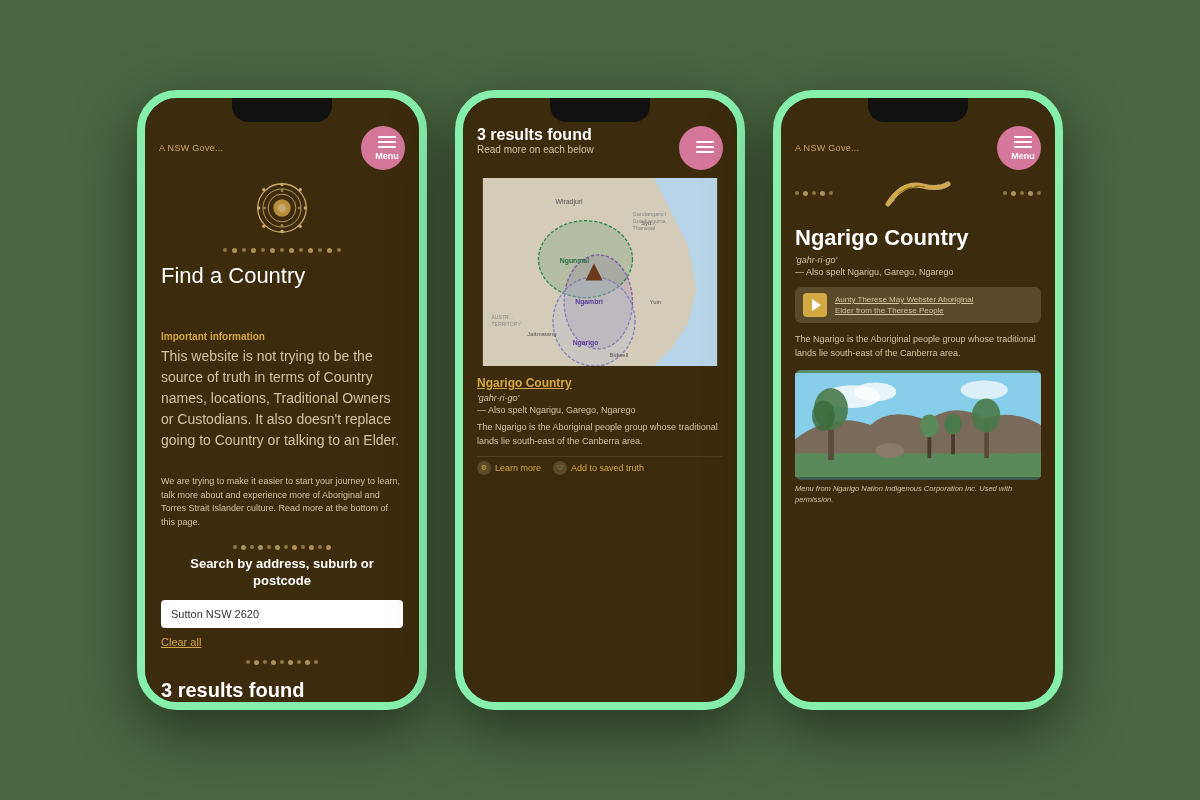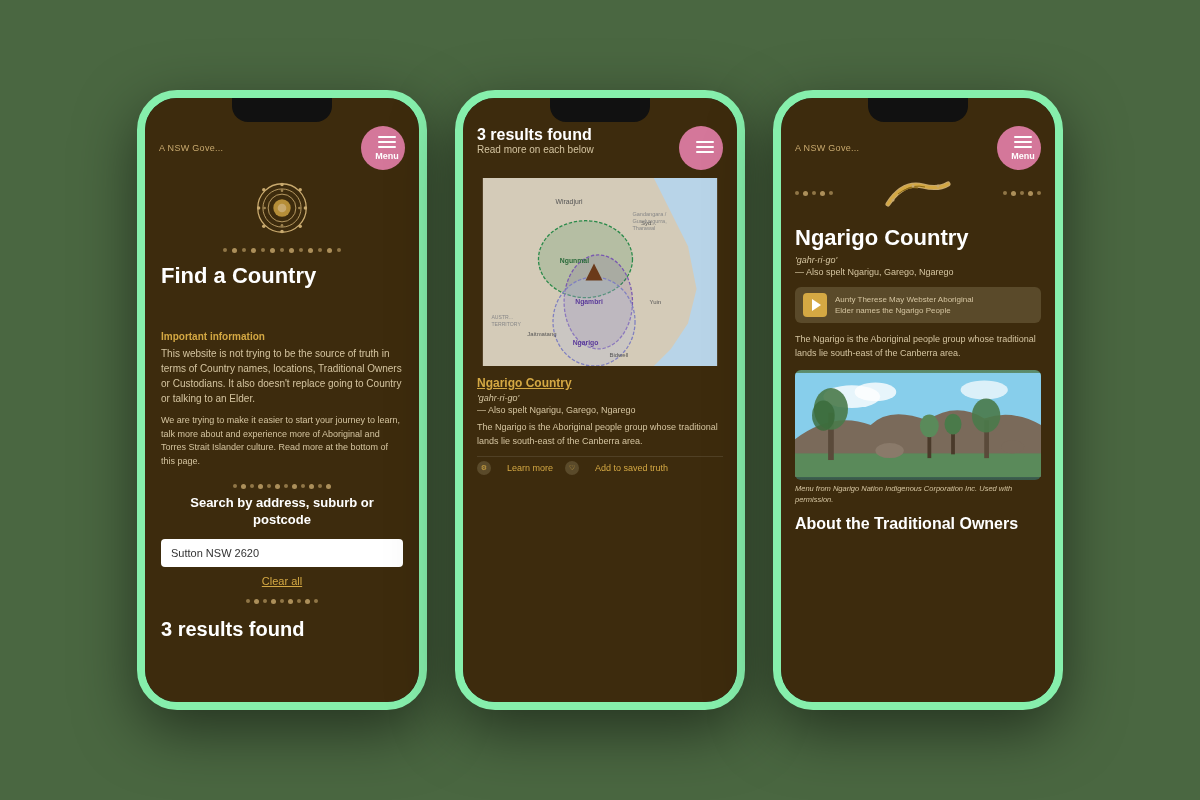--- a/index.html
+++ b/index.html
@@ -135,37 +135,37 @@
       opacity: 0.8;
     }
 
     .phone1-content {
       padding: 6px 16px 0 16px;
     }
 
     .find-country-title {
       color: white;
       font-size: 22px;
-      font-weight: 700;
+      font-weight: 400;
       margin-bottom: 10px;
     }
 
     .important-info-title {
       color: #d4a843;
       font-size: 10px;
       font-weight: 700;
       margin-bottom: 4px;
       margin-top: 42px;
     }
 
     .important-info-text {
       color: #d4c4a0;
-      font-size: 10px;
+      font-size: 14px;
       line-height: 1.5;
-      margin-bottom: 8px;
+      margin-bottom: 24px;
     }
 
     .journey-text {
       color: #d4c4a0;
       font-size: 9px;
       line-height: 1.5;
       margin-bottom: 10px;
     }
 
     .dots-divider {
@@ -190,21 +190,21 @@
       padding: 8px 10px;
       color: #333;
       font-size: 11px;
       width: 100%;
       margin-bottom: 8px;
     }
 
     .clear-all-link {
       color: #d4a843;
       font-size: 11px;
-      text-align: center;
+      text-align: left;
       display: block;
       text-decoration: underline;
       cursor: pointer;
       margin-bottom: 6px;
     }
 
     .results-found-text {
       color: white;
       font-size: 20px;
       font-weight: 800;
@@ -284,21 +284,21 @@
       display: flex;
       gap: 12px;
       align-items: center;
       padding-top: 4px;
       border-top: 1px solid rgba(255,255,255,0.1);
     }
 
     .action-btn {
       display: flex;
       align-items: center;
-      gap: 16px;
+      gap: 4px;
       color: #d4a843;
       font-size: 9px;
       cursor: pointer;
     }
 
     .action-icon {
       width: 14px;
       height: 14px;
       border-radius: 50%;
       background: #5a4a2a;
@@ -379,20 +379,21 @@
       border-top: 6px solid transparent;
       border-bottom: 6px solid transparent;
       border-left: 9px solid white;
       margin-left: 2px;
     }
 
     .video-text {
       color: #d4c4a0;
       font-size: 8px;
       line-height: 1.4;
+      text-decoration: underline;
     }
 
     .ngarigo-desc {
       color: #d4c4a0;
       font-size: 9px;
       line-height: 1.5;
       margin-bottom: 10px;
     }
 
     .country-image {
@@ -649,21 +650,21 @@
       <h1 class="ngarigo-title">Ngarigo Country</h1>
       <p class="ngarigo-pronunciation">'gahr-ri-go'</p>
       <p class="ngarigo-also-spelt">— Also spelt Ngarigu, Garego, Ngarego</p>
 
       <div class="video-player">
         <div class="play-btn">
           <div class="play-triangle"></div>
         </div>
         <div class="video-text">
           <span>Aunty Therese May Webster Aboriginal</span><br>
-          <span>Elder names the Ngarigo People</span>
+          <span>Elder from the Therese People</span>
         </div>
       </div>
 
       <p class="ngarigo-desc">The Ngarigo is the Aboriginal people group whose traditional lands lie south-east of the Canberra area.</p>
 
       <div class="country-image">
         <svg width="100%" height="100%" viewBox="0 0 260 110">
 
           <rect width="260" height="110" fill="#87CEEB"></rect>
 
@@ -686,16 +687,15 @@
           <ellipse cx="142" cy="56" rx="10" ry="12" fill="#5a8a5a"></ellipse>
           <rect x="165" y="58" width="4" height="28" fill="#4a3a2a"></rect>
           <ellipse cx="167" cy="54" rx="9" ry="11" fill="#4a7a4a"></ellipse>
 
           <ellipse cx="100" cy="82" rx="15" ry="8" fill="#8a7a6a"></ellipse>
           <ellipse cx="230" cy="78" rx="12" ry="7" fill="#7a6a5a"></ellipse>
         </svg>
       </div>
 
       <p class="image-caption">Menu from Ngarigo Nation Indigenous Corporation Inc. Used with permission.</p>
-      <h2 class="traditional-owners-title">About the Traditional Owners</h2>
     </div>
   </div>
 </div>
 
 </body></html>

